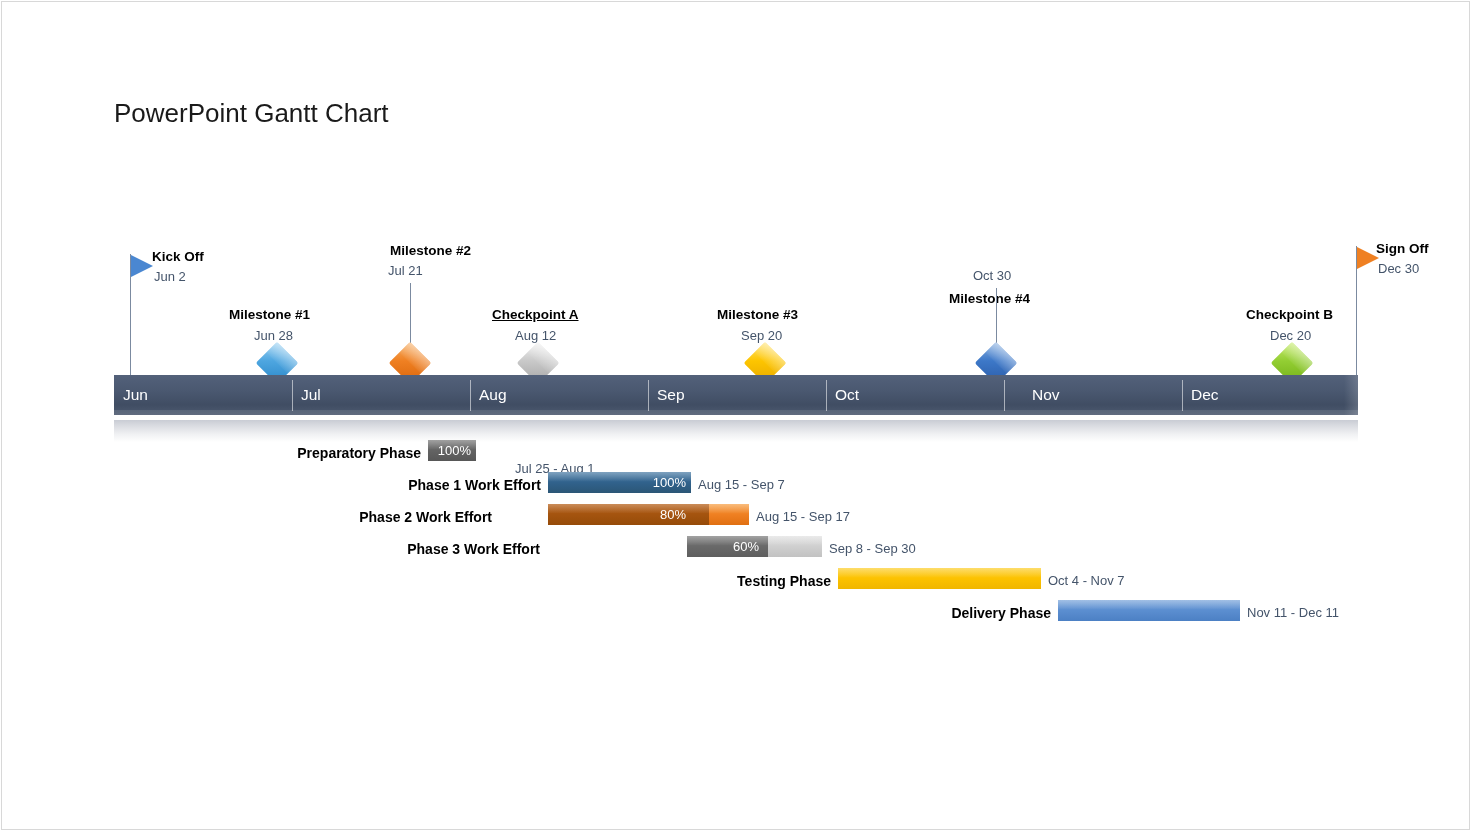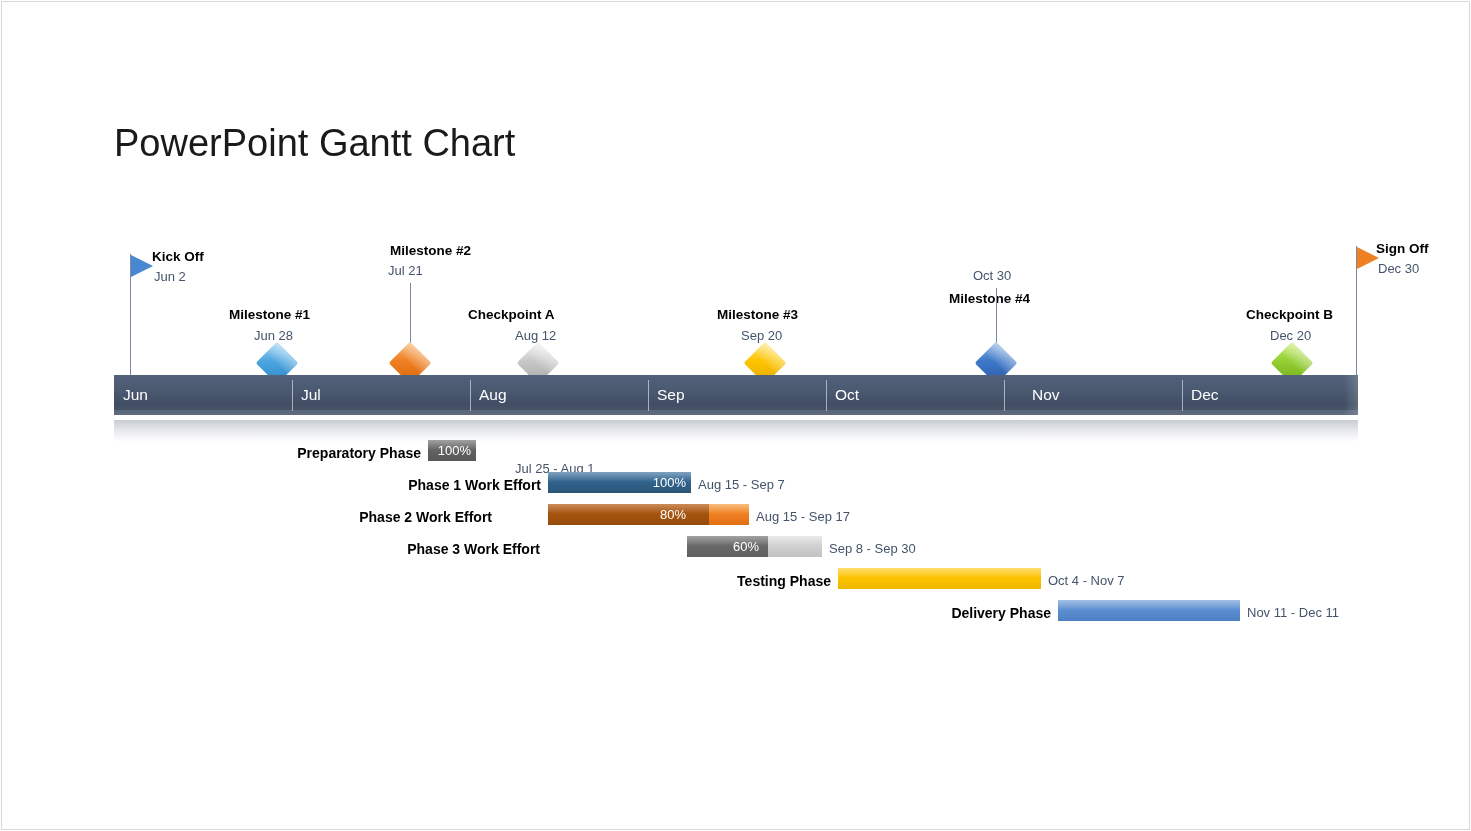--- a/index.html
+++ b/index.html
@@ -20,27 +20,26 @@
     left: 1px; top: 1px;
     width: 1469px; height: 829px;
     border: 1px solid #d8d8d8;
     pointer-events: none;
   }
 
   
   #chart-title {
     position: absolute;
     left: 114px; top: 98px;
-    font-size: 38px;
+    font-size: 26px;
     font-weight: 400;
     color: #1a1a1a;
     letter-spacing: 0px;
     white-space: nowrap;
     font-family: "Liberation Sans", sans-serif;
-    margin-top: 24px;
   }
 
   
   #month-bar {
     position: absolute;
     left: 114px; top: 375px;
     width: 1244px; height: 40px;
     background: linear-gradient(to bottom, #53617a 0%, #4a5870 40%, #404d63 75%, #4e5b71 100%);
   }
   #month-bar .bevel-right {
@@ -227,21 +226,21 @@
   </div>
 
   <div class="marker">
     <div class="marker-title" style="left:364px; top:243px;padding-left:26px;">Milestone #2</div>
     <div class="marker-date" style="left:388px; top:263px;">Jul 21</div>
     <div class="marker-line" style="left:410px; top:283px; height:65px;"></div>
     <div class="diamond d-orange" style="left:395px; top:348px;"></div>
   </div>
 
   <div class="marker">
-    <div class="marker-title" style="left:468px; top:307px;">Checkpoint A</div>
+    <div class="marker-title" style="left:492px; top:307px;text-decoration:underline;">Checkpoint A</div>
     <div class="marker-date" style="left:515px; top:328px;">Aug 12</div>
     <div class="diamond d-silver" style="left:523px; top:348px;"></div>
   </div>
 
   <div class="marker">
     <div class="marker-title" style="left:717px; top:307px;">Milestone #3</div>
     <div class="marker-date" style="left:741px; top:328px;">Sep 20</div>
     <div class="diamond d-yellow" style="left:750px; top:348px;"></div>
   </div>
 

